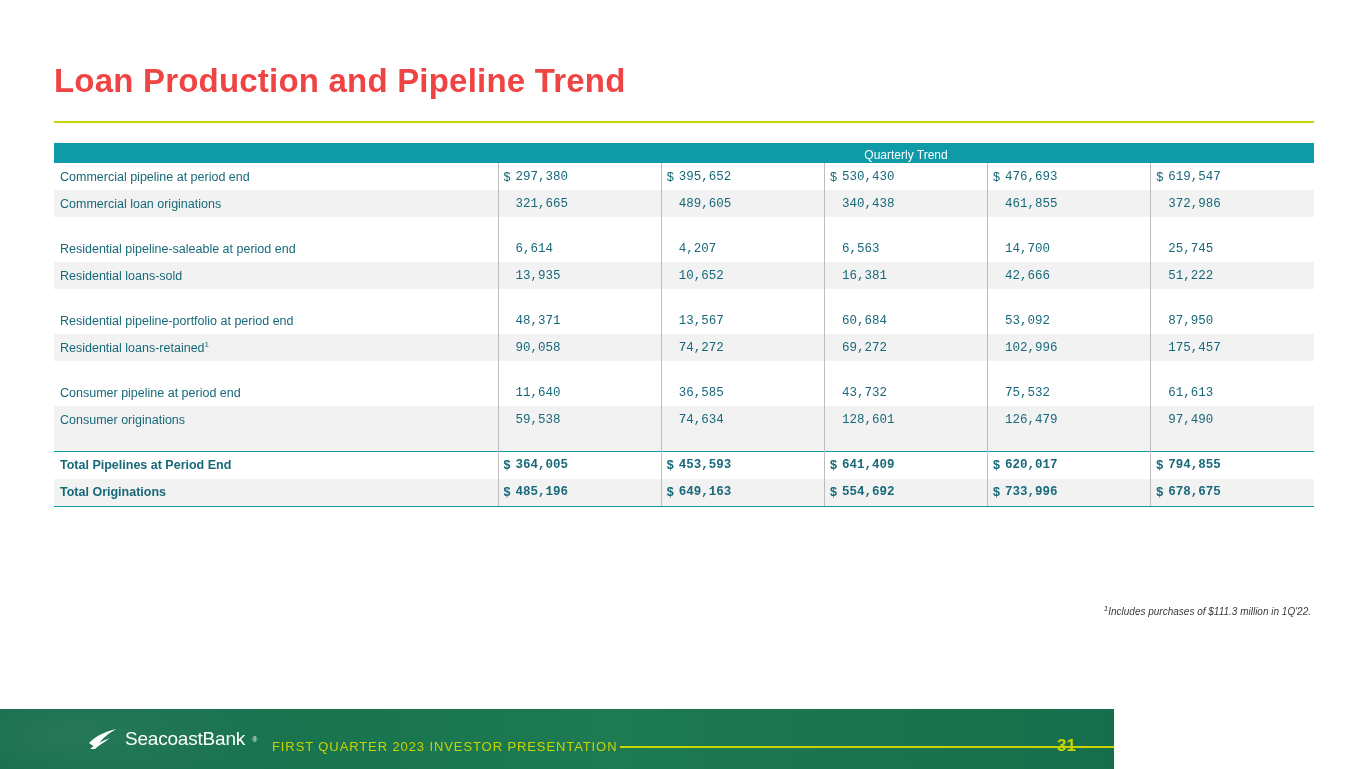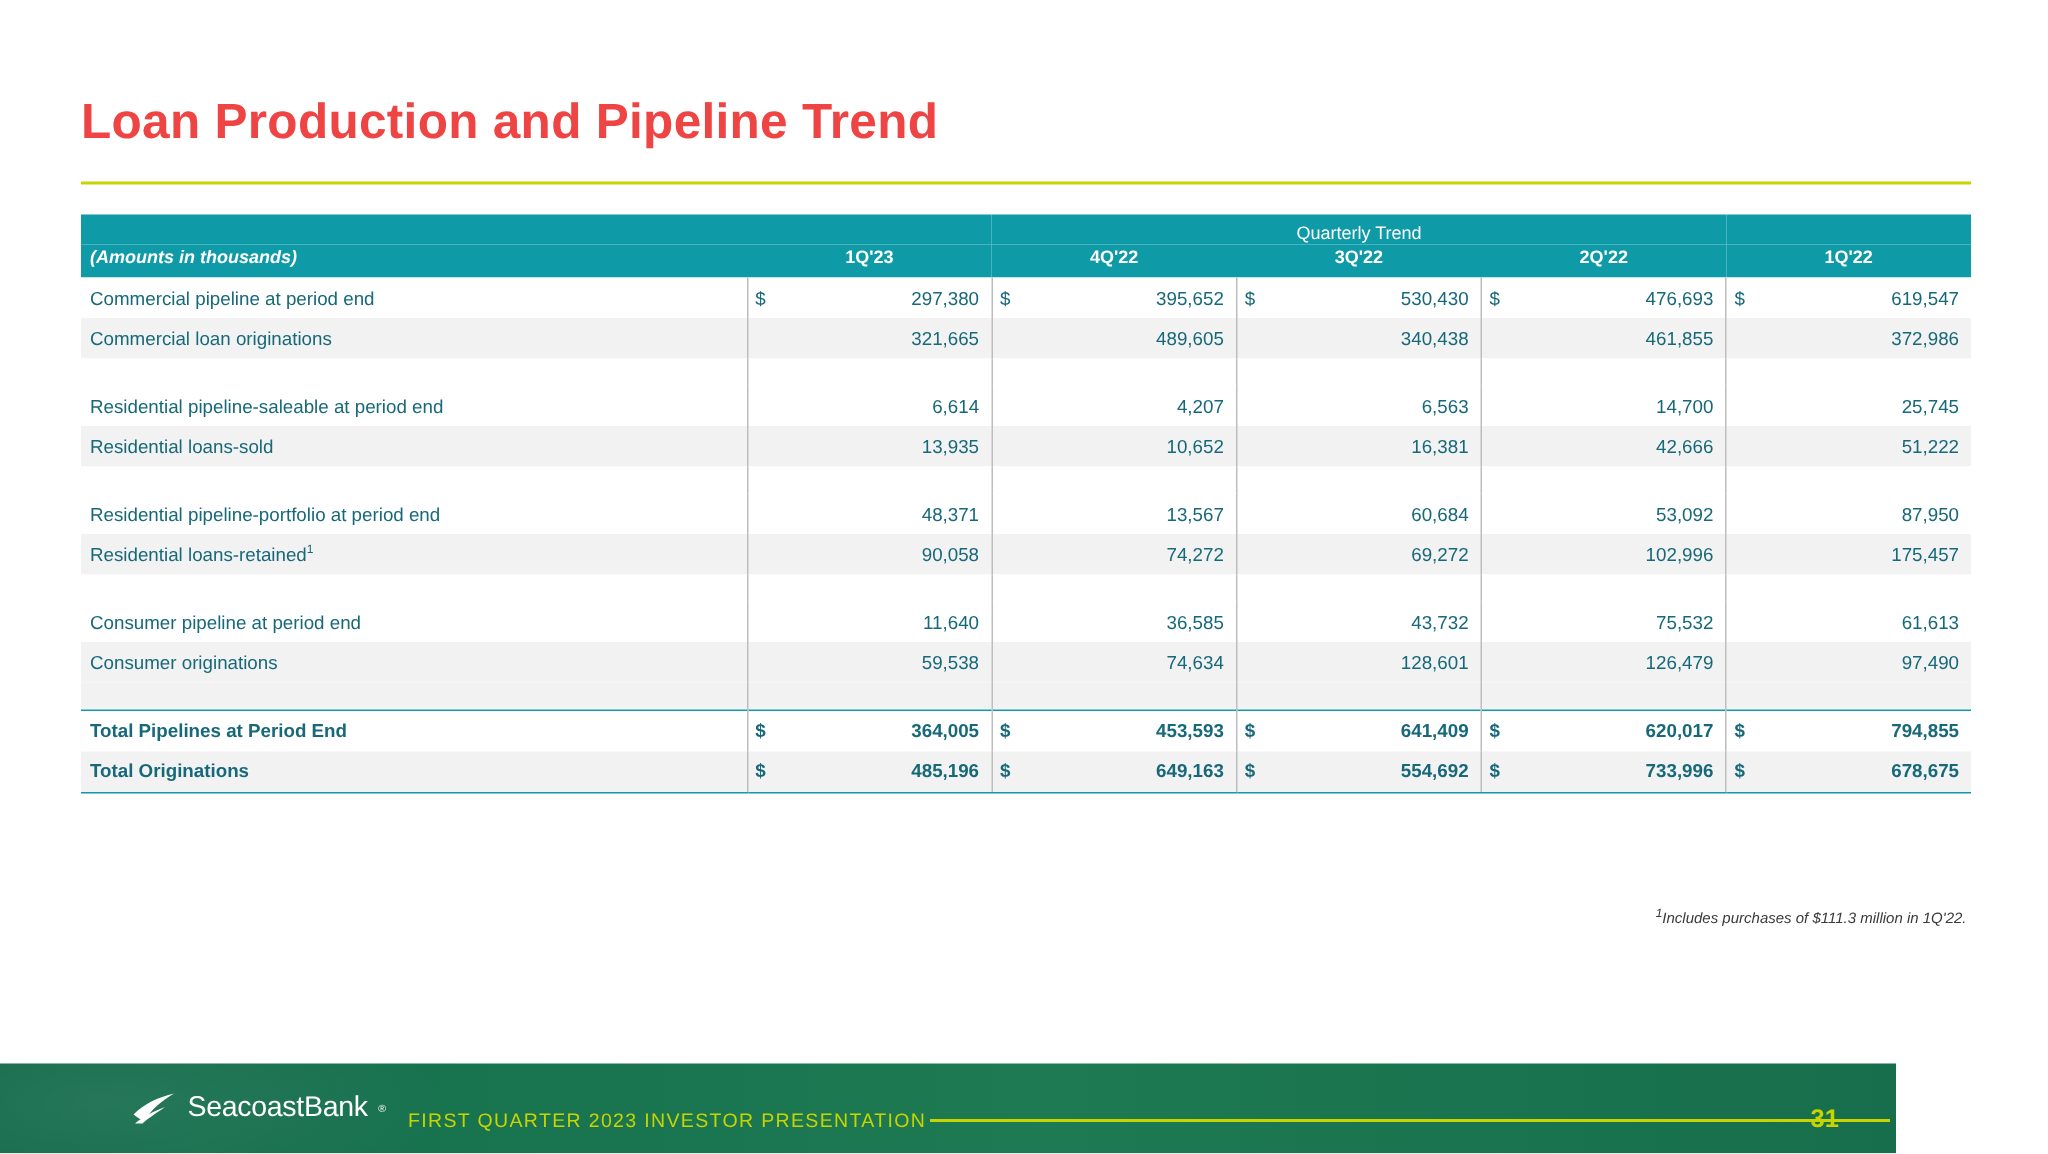--- a/index.html
+++ b/index.html
@@ -103,21 +103,22 @@
     height: 27px;
     padding: 0 8px 0 5px;
   }
   .cellnum .dollar {
     width: 12px;
     flex: 0 0 12px;
     text-align: left;
   }
   .cellnum .val {
     flex: 1 1 auto;
-    text-align: right;
+    text-align: left;
+    font-family: Liberation Mono, monospace;
   }
 
   tr.spacer td { height: 18px; }
   tr.spacer td.lbl { border-left: none; }
 
   tr.total td { font-weight: bold; }
   tr.totals-top td { border-top: 1px solid #0e9aa7; }
   tr.last-line td { border-bottom: 1px solid #0e9aa7; }
 
   sup.fn {
@@ -138,21 +139,21 @@
   .footnote sup {
     font-size: 8px;
     vertical-align: super;
   }
 
   
   .footer {
     position: absolute;
     left: 0;
     bottom: 0;
-    width: 1264px;
+    width: 1114px;
     height: 60px;
     background: linear-gradient(90deg, #146b4b 0%, #18734f 25%, #1d7a52 55%, #176e4c 100%);
     overflow: hidden;
   }
   .footer:before {
     content: "";
     position: absolute;
     left: -40px; top: -30px;
     width: 360px; height: 140px;
     background: radial-gradient(ellipse at 30% 40%, rgba(255,255,255,0.07) 0%, rgba(255,255,255,0) 65%);
@@ -220,28 +221,20 @@
       </colgroup>
       <thead>
         <tr class="hdr-top">
           <td class="lbl"></td>
           <td></td>
           <td></td>
           <td>Quarterly Trend</td>
           <td></td>
           <td></td>
         </tr>
-        <tr class="hdr-bot">
-          <td class="lbl">(Amounts in thousands)</td>
-          <td>1Q'23</td>
-          <td>4Q'22</td>
-          <td>3Q'22</td>
-          <td>2Q'22</td>
-          <td>1Q'22</td>
-        </tr>
       </thead>
       <tbody id="fin-body">
           <tr class="plain">
             <td class="lbl">Commercial pipeline at period end</td>
             <td>
               <div class="cellnum">
                 <span class="dollar">$</span>
                 <span class="val">297,380</span>
               </div>
             </td>

